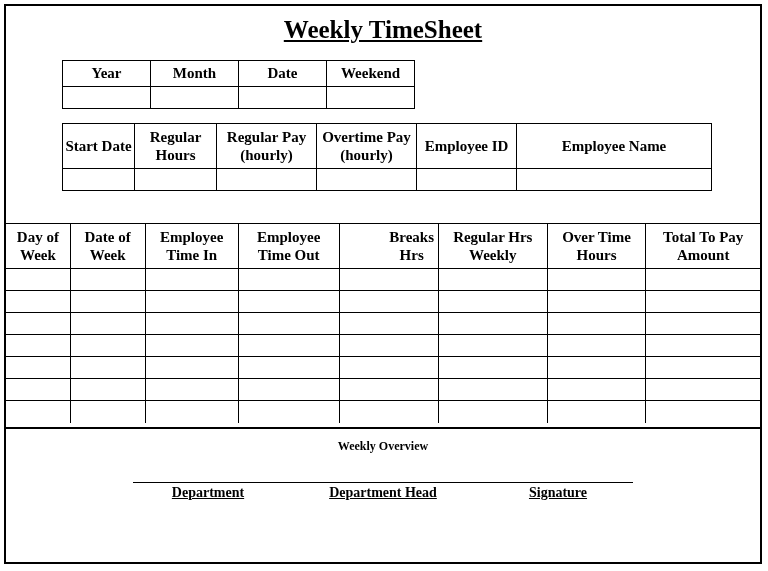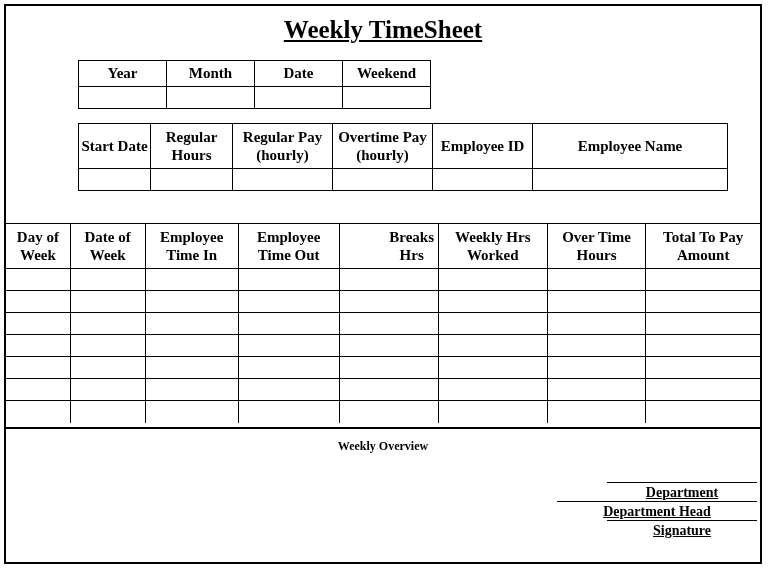--- a/index.html
+++ b/index.html
@@ -18,21 +18,21 @@
       position: relative;
     }
     .title {
       text-align: center;
       font-size: 25px;
       font-weight: bold;
       text-decoration: underline;
       padding: 10px 0 16px 0;
     }
     .section-tables {
-      padding-left: 72px;
+      padding-left: 56px;
     }
     table {
       border-collapse: collapse;
     }
     td, th {
       border: 1px solid #000;
       text-align: center;
       vertical-align: middle;
       font-size: 15px;
       padding: 4px 2px;
@@ -76,22 +76,21 @@
     .overview {
       text-align: center;
       font-weight: bold;
       font-size: 12px;
       padding-bottom: 28px;
     }
     .sigs {
       display: flex;
       justify-content: center;
       align-items: flex-end;
-      padding: 0 3px 8px 12px;
-      flex-direction: column;
+      padding: 0 12px 8px 12px;
     }
     .sig {
       text-align: center;
       font-weight: bold;
       text-decoration: underline;
       font-size: 14px;
       border-top: 1.5px solid #000;
       padding-top: 2px;
       min-width: 140px;
     }
@@ -146,21 +145,21 @@
   </div>
 
   <table class="t3">
     <thead>
       <tr>
         <th class="d1">Day of Week</th>
         <th class="d2">Date of Week</th>
         <th class="d3">Employee Time In</th>
         <th class="d4">Employee Time Out</th>
         <th class="d5">Breaks Hrs</th>
-        <th class="d6">Weekly Hrs Worked</th>
+        <th class="d6">Regular Hrs Weekly</th>
         <th class="d7">Over Time Hours</th>
         <th class="d8">Total To Pay Amount</th>
       </tr>
     </thead>
     <tbody>
       <tr>
           <td></td>
           <td></td>
           <td></td>
           <td></td>

